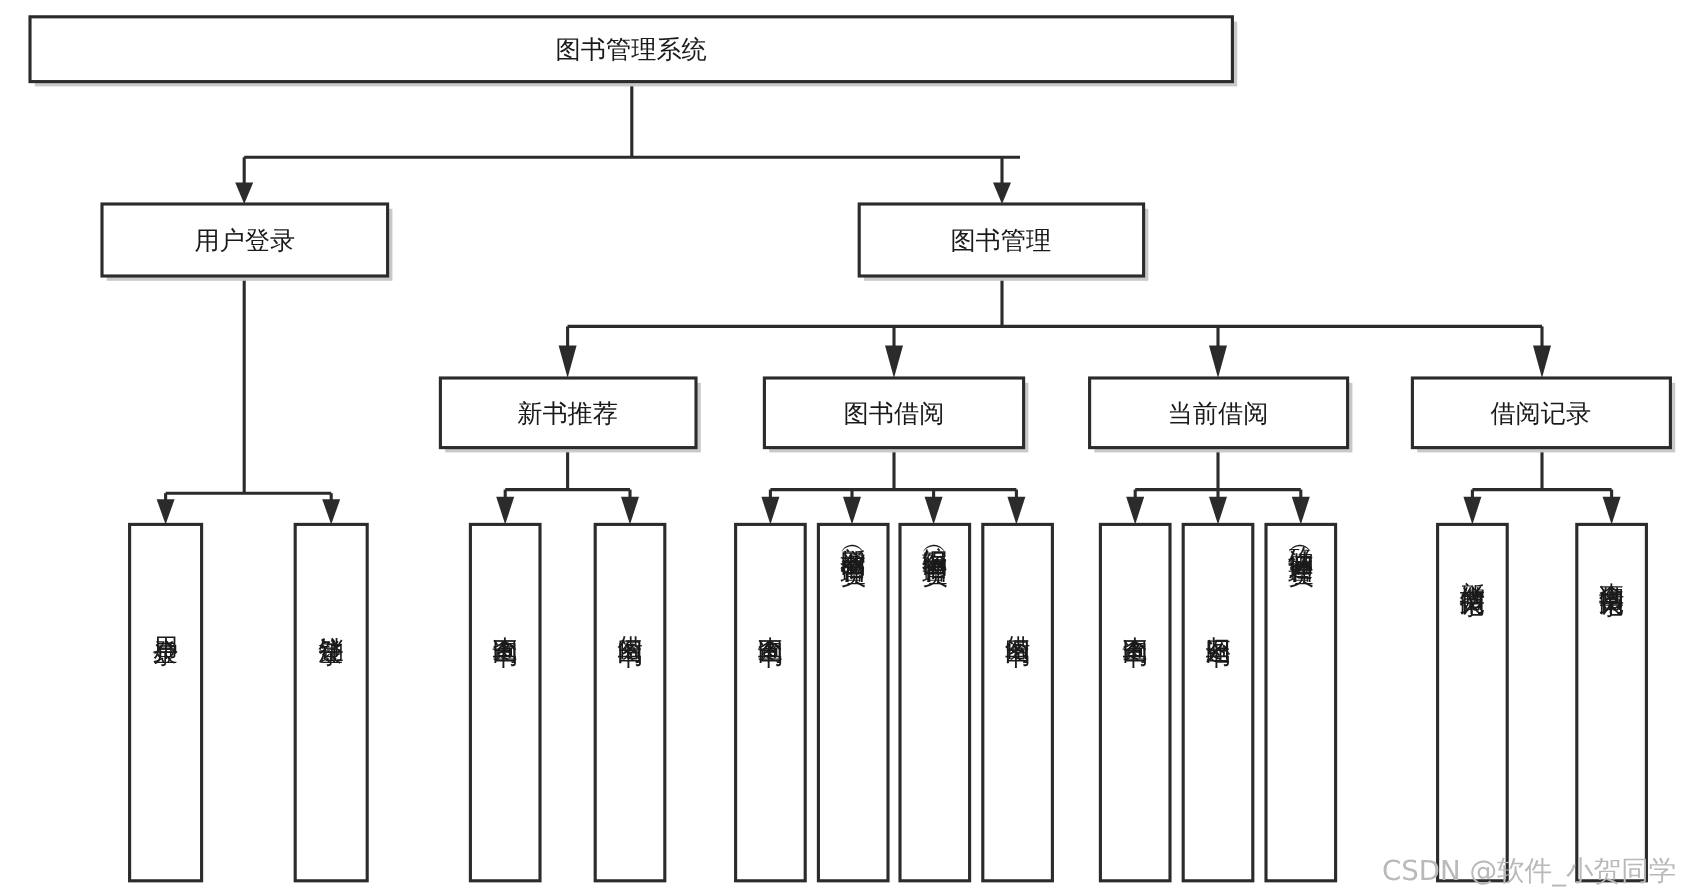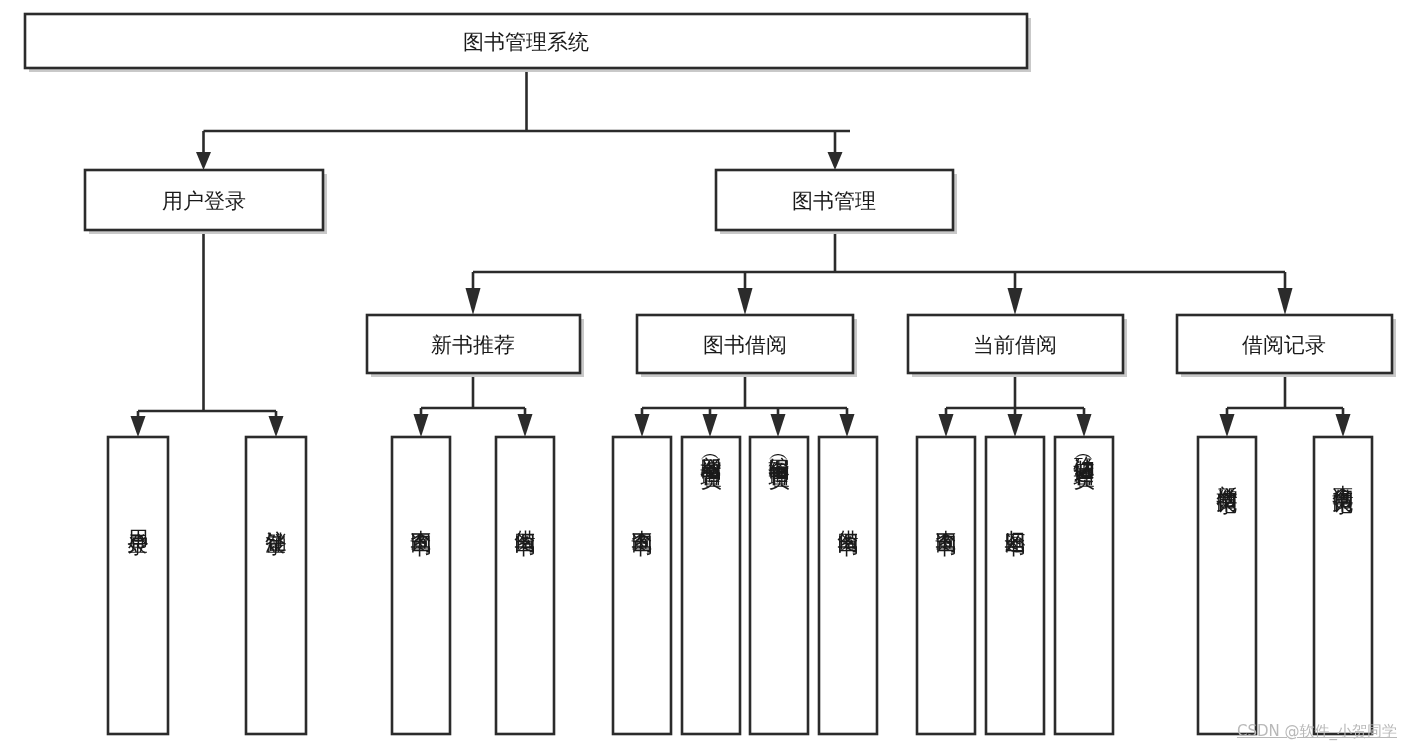--- a/index.html
+++ b/index.html
@@ -52,25 +52,24 @@
   }
   .arrow-head {
     fill: #2b2b2b;
     stroke: none;
   }
   .watermark {
     position: absolute;
     right: 8px;
     bottom: 6px;
     font-family: "DejaVu Sans", "Liberation Sans", sans-serif;
-    font-size: 15px;
+    font-size: 23px;
     color: #b9b9b9;
     white-space: nowrap;
     pointer-events: none;
-    text-decoration: underline;
   }
 </style>
 </head>
 <body>
 
 <div id="diagram-root">
 <svg width="1405" height="747" viewBox="0 0 1405 747" xmlns="http://www.w3.org/2000/svg">
 
   <g>
 

